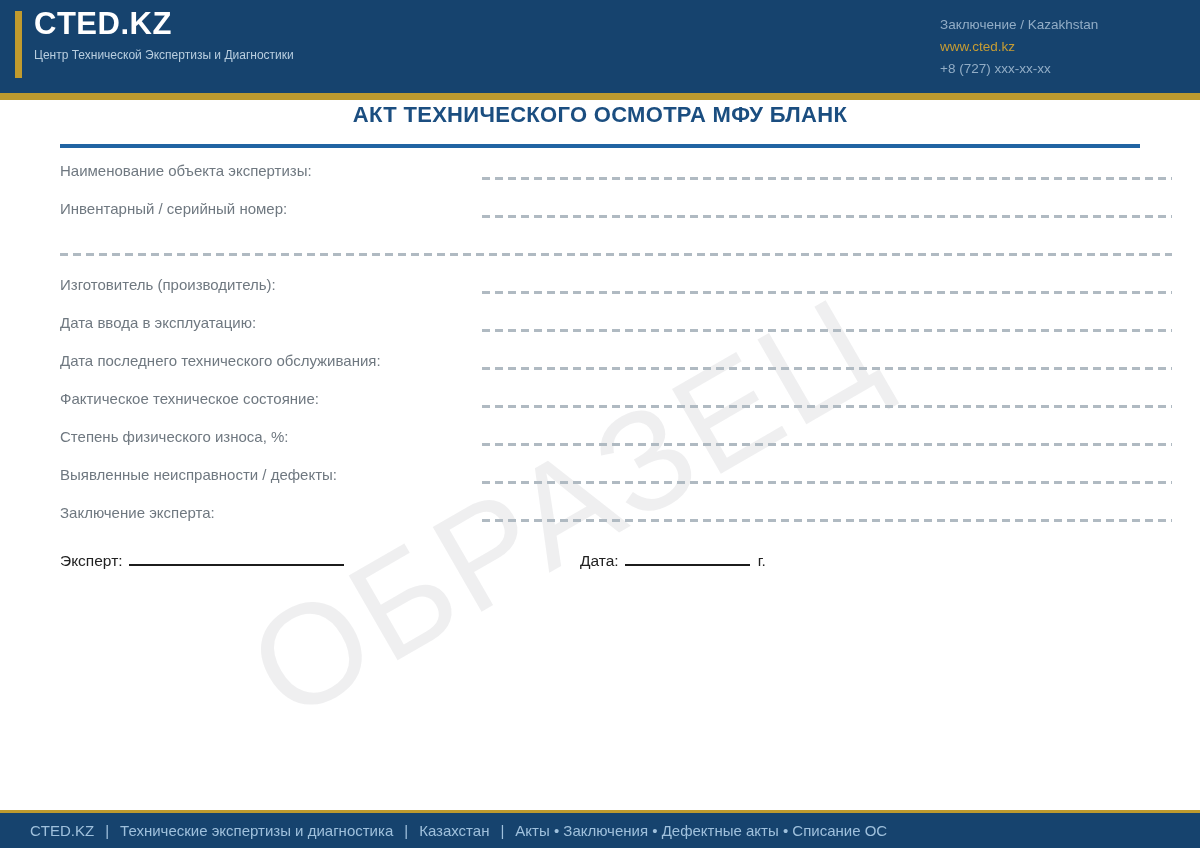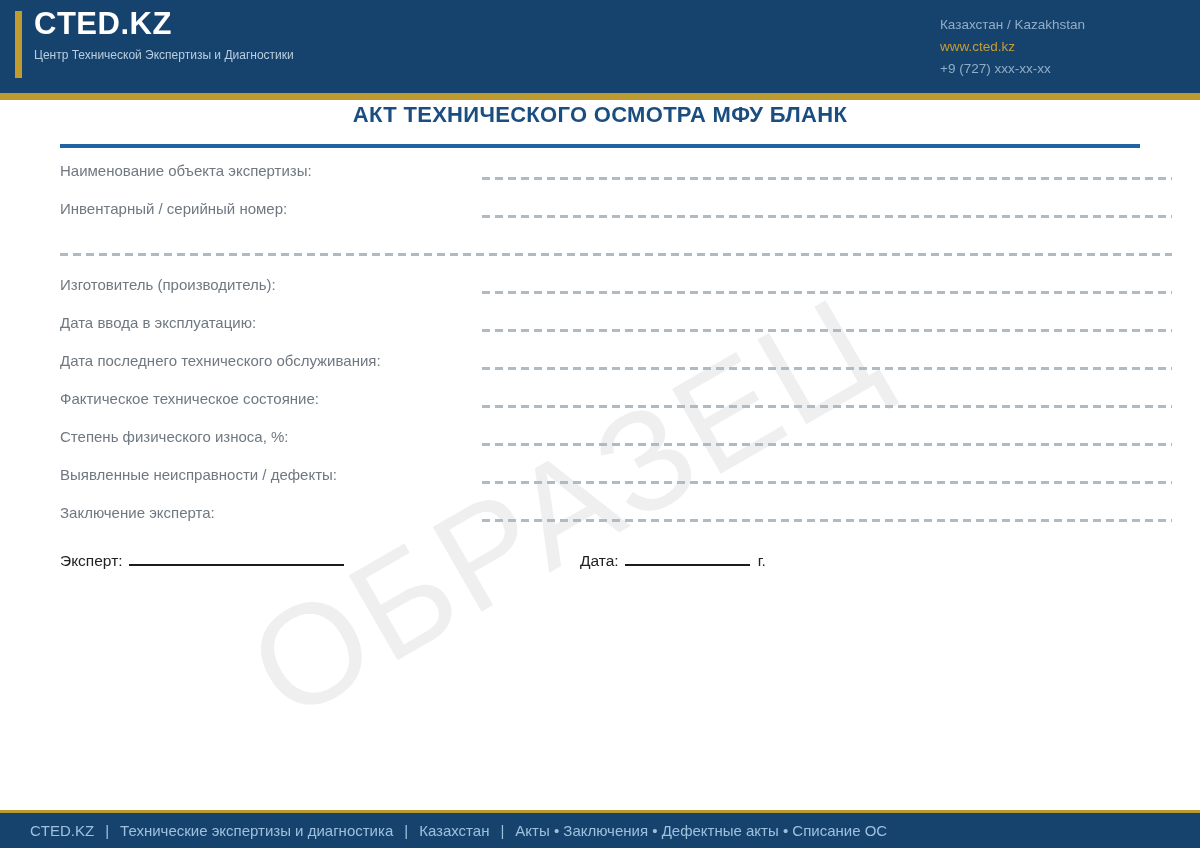--- a/index.html
+++ b/index.html
@@ -98,23 +98,23 @@
 </head>
 <body>
 
 <div class="header">
   <div class="accent-bar"></div>
   <div class="brand">
     <div class="logo">CTED.KZ</div>
     <div class="subtitle">Центр Технической Экспертизы и Диагностики</div>
   </div>
   <div class="contact">
-    <div class="country">Казахстан / Kazakhstan</div>
+    <div class="country">Заключение / Kazakhstan</div>
     <div class="site">www.cted.kz</div>
-    <div class="phone">+9 (727) xxx-xx-xx</div>
+    <div class="phone">+8 (727) xxx-xx-xx</div>
   </div>
 </div>
 <div class="gold-rule"></div>
 
 <div class="main">
   <div class="watermark">ОБРАЗЕЦ</div>
 
   <div class="doc-title">АКТ ТЕХНИЧЕСКОГО ОСМОТРА МФУ БЛАНК</div>
   <div class="title-rule"></div>
 

